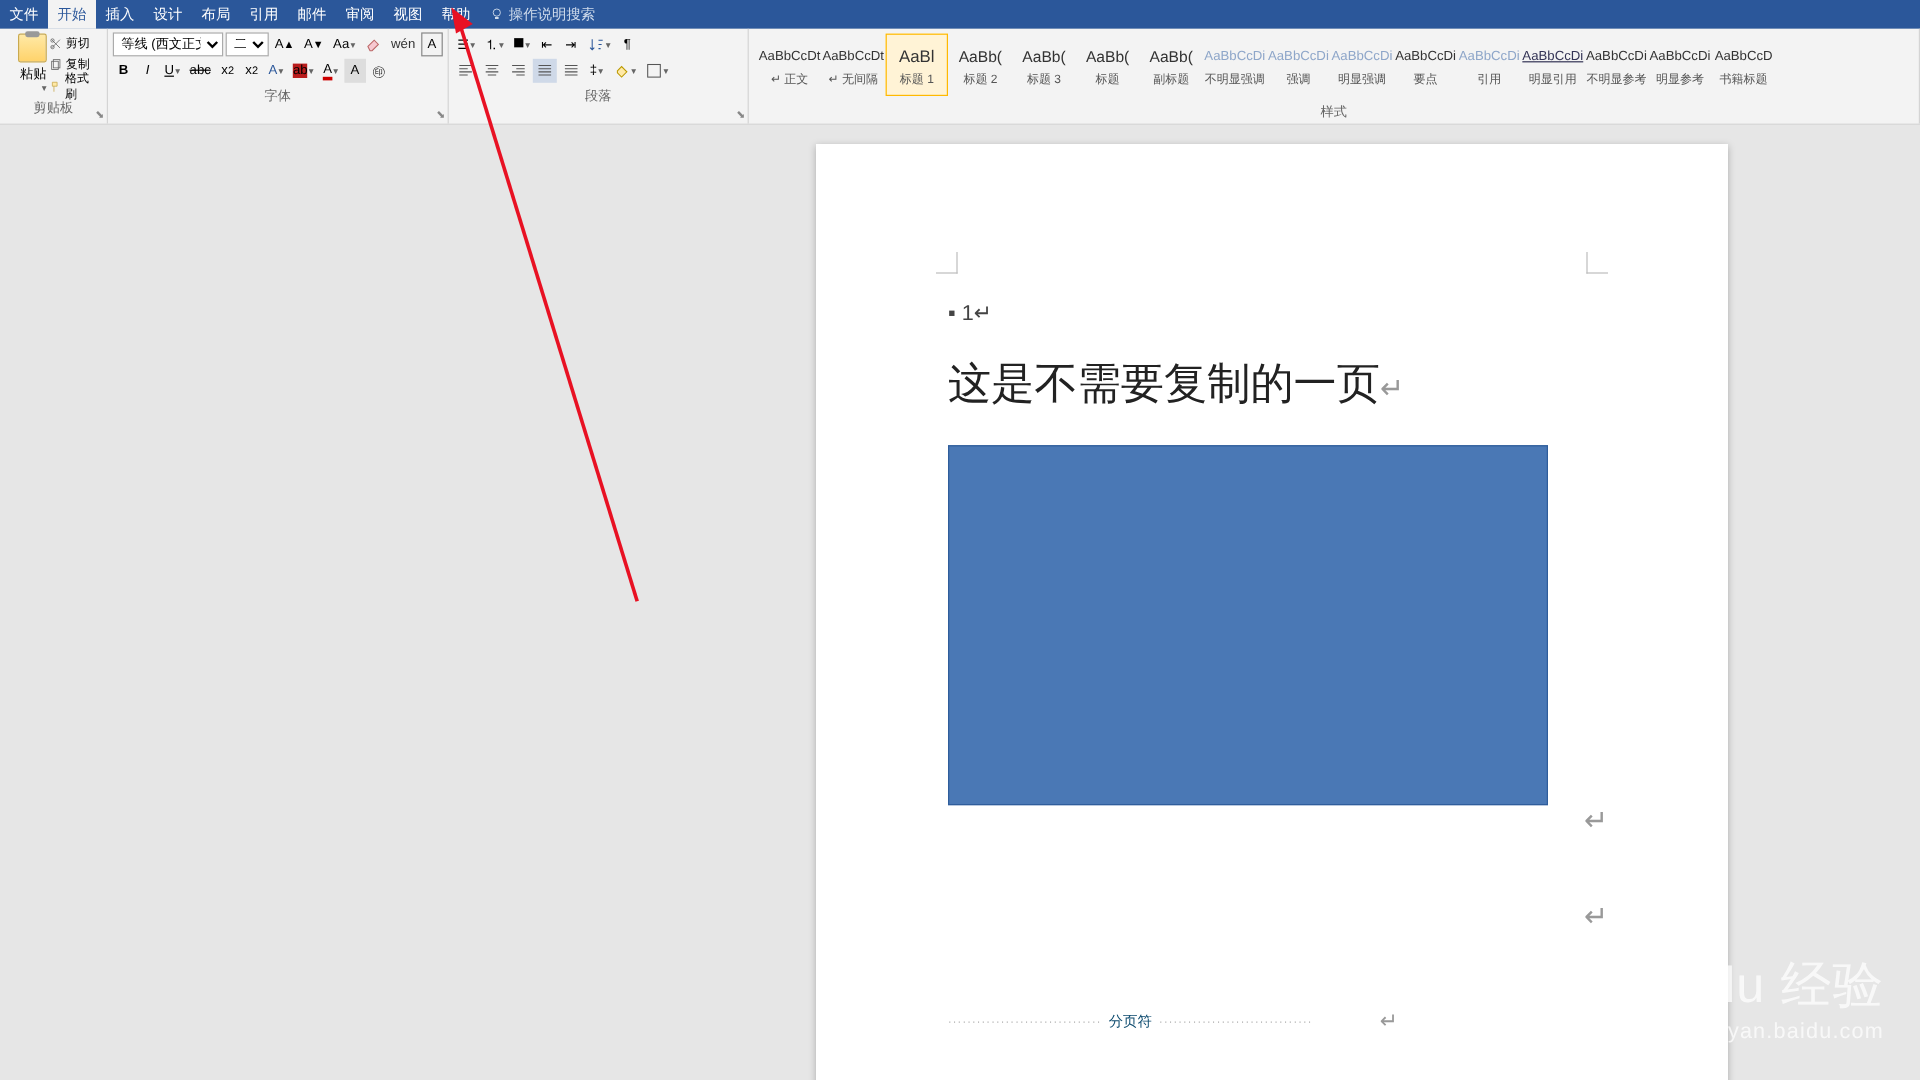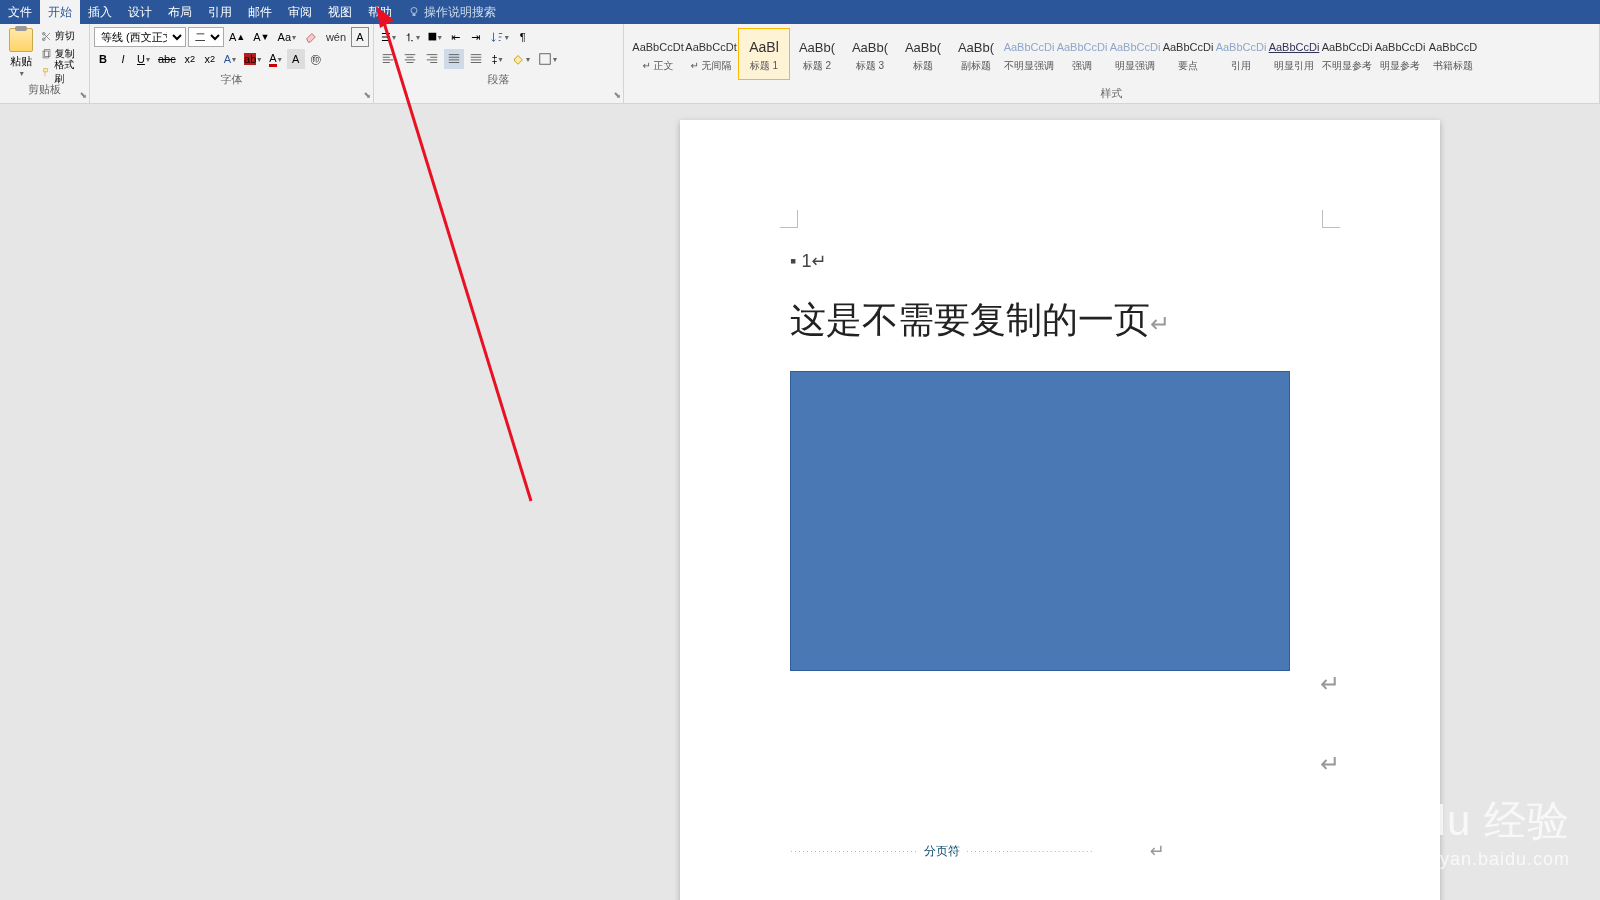--- a/index.html
+++ b/index.html
@@ -13,21 +13,21 @@
 .group{border-right:1px solid #d4d4d4;display:flex;flex-direction:column;padding:2px 4px 0;position:relative}
 .group .label{font-size:11px;color:#666;text-align:center;padding:2px 0 2px}
 .group .dlg{position:absolute;right:2px;bottom:3px;font-size:9px;color:#888;cursor:pointer}
 .row{display:flex;align-items:center;gap:2px;height:22px}
 .btn{height:20px;min-width:18px;display:flex;align-items:center;justify-content:center;font-size:11px;cursor:pointer;padding:0 2px;border:1px solid transparent}
 .sel{height:20px;border:1px solid #ababab;background:#fff;font-size:11px;padding:0 2px}
 .sel.font{width:92px}
 .sel.size{width:36px}
 .caret{font-size:8px;color:#666;margin-left:1px}
 .clip{display:flex}
-.paste{display:flex;flex-direction:column;align-items:center;width:36px;cursor:pointer;padding-top:2px}
+.paste{display:flex;flex-direction:column;align-items:flex-end;width:36px;cursor:pointer;padding-top:2px}
 .paste .ico{width:24px;height:24px;background:linear-gradient(#ffe9a6,#ffd36b);border:1px solid #c9a94e;border-radius:2px;position:relative}
 .paste .ico:before{content:"";position:absolute;top:-3px;left:5px;width:12px;height:5px;background:#999;border-radius:2px}
 .minibtn{height:16px;font-size:10px;display:flex;align-items:center;gap:3px;cursor:pointer;padding:0 2px}
 .minibtn svg{width:11px;height:11px}
 .styles{flex:1;display:flex;flex-direction:column}
 .stylesrow{display:flex;gap:1px;padding:2px 4px 0;flex:1;overflow:hidden}
 .styletile{width:52px;height:52px;border:1px solid transparent;display:flex;flex-direction:column;align-items:center;justify-content:center;cursor:pointer;padding:2px}
 .styletile.active{border-color:#ffb900;background:#fff3d6}
 .styletile .prev{font-size:11px;color:#333;height:24px;display:flex;align-items:center}
 .styletile .name{font-size:10px;color:#555;white-space:nowrap}

